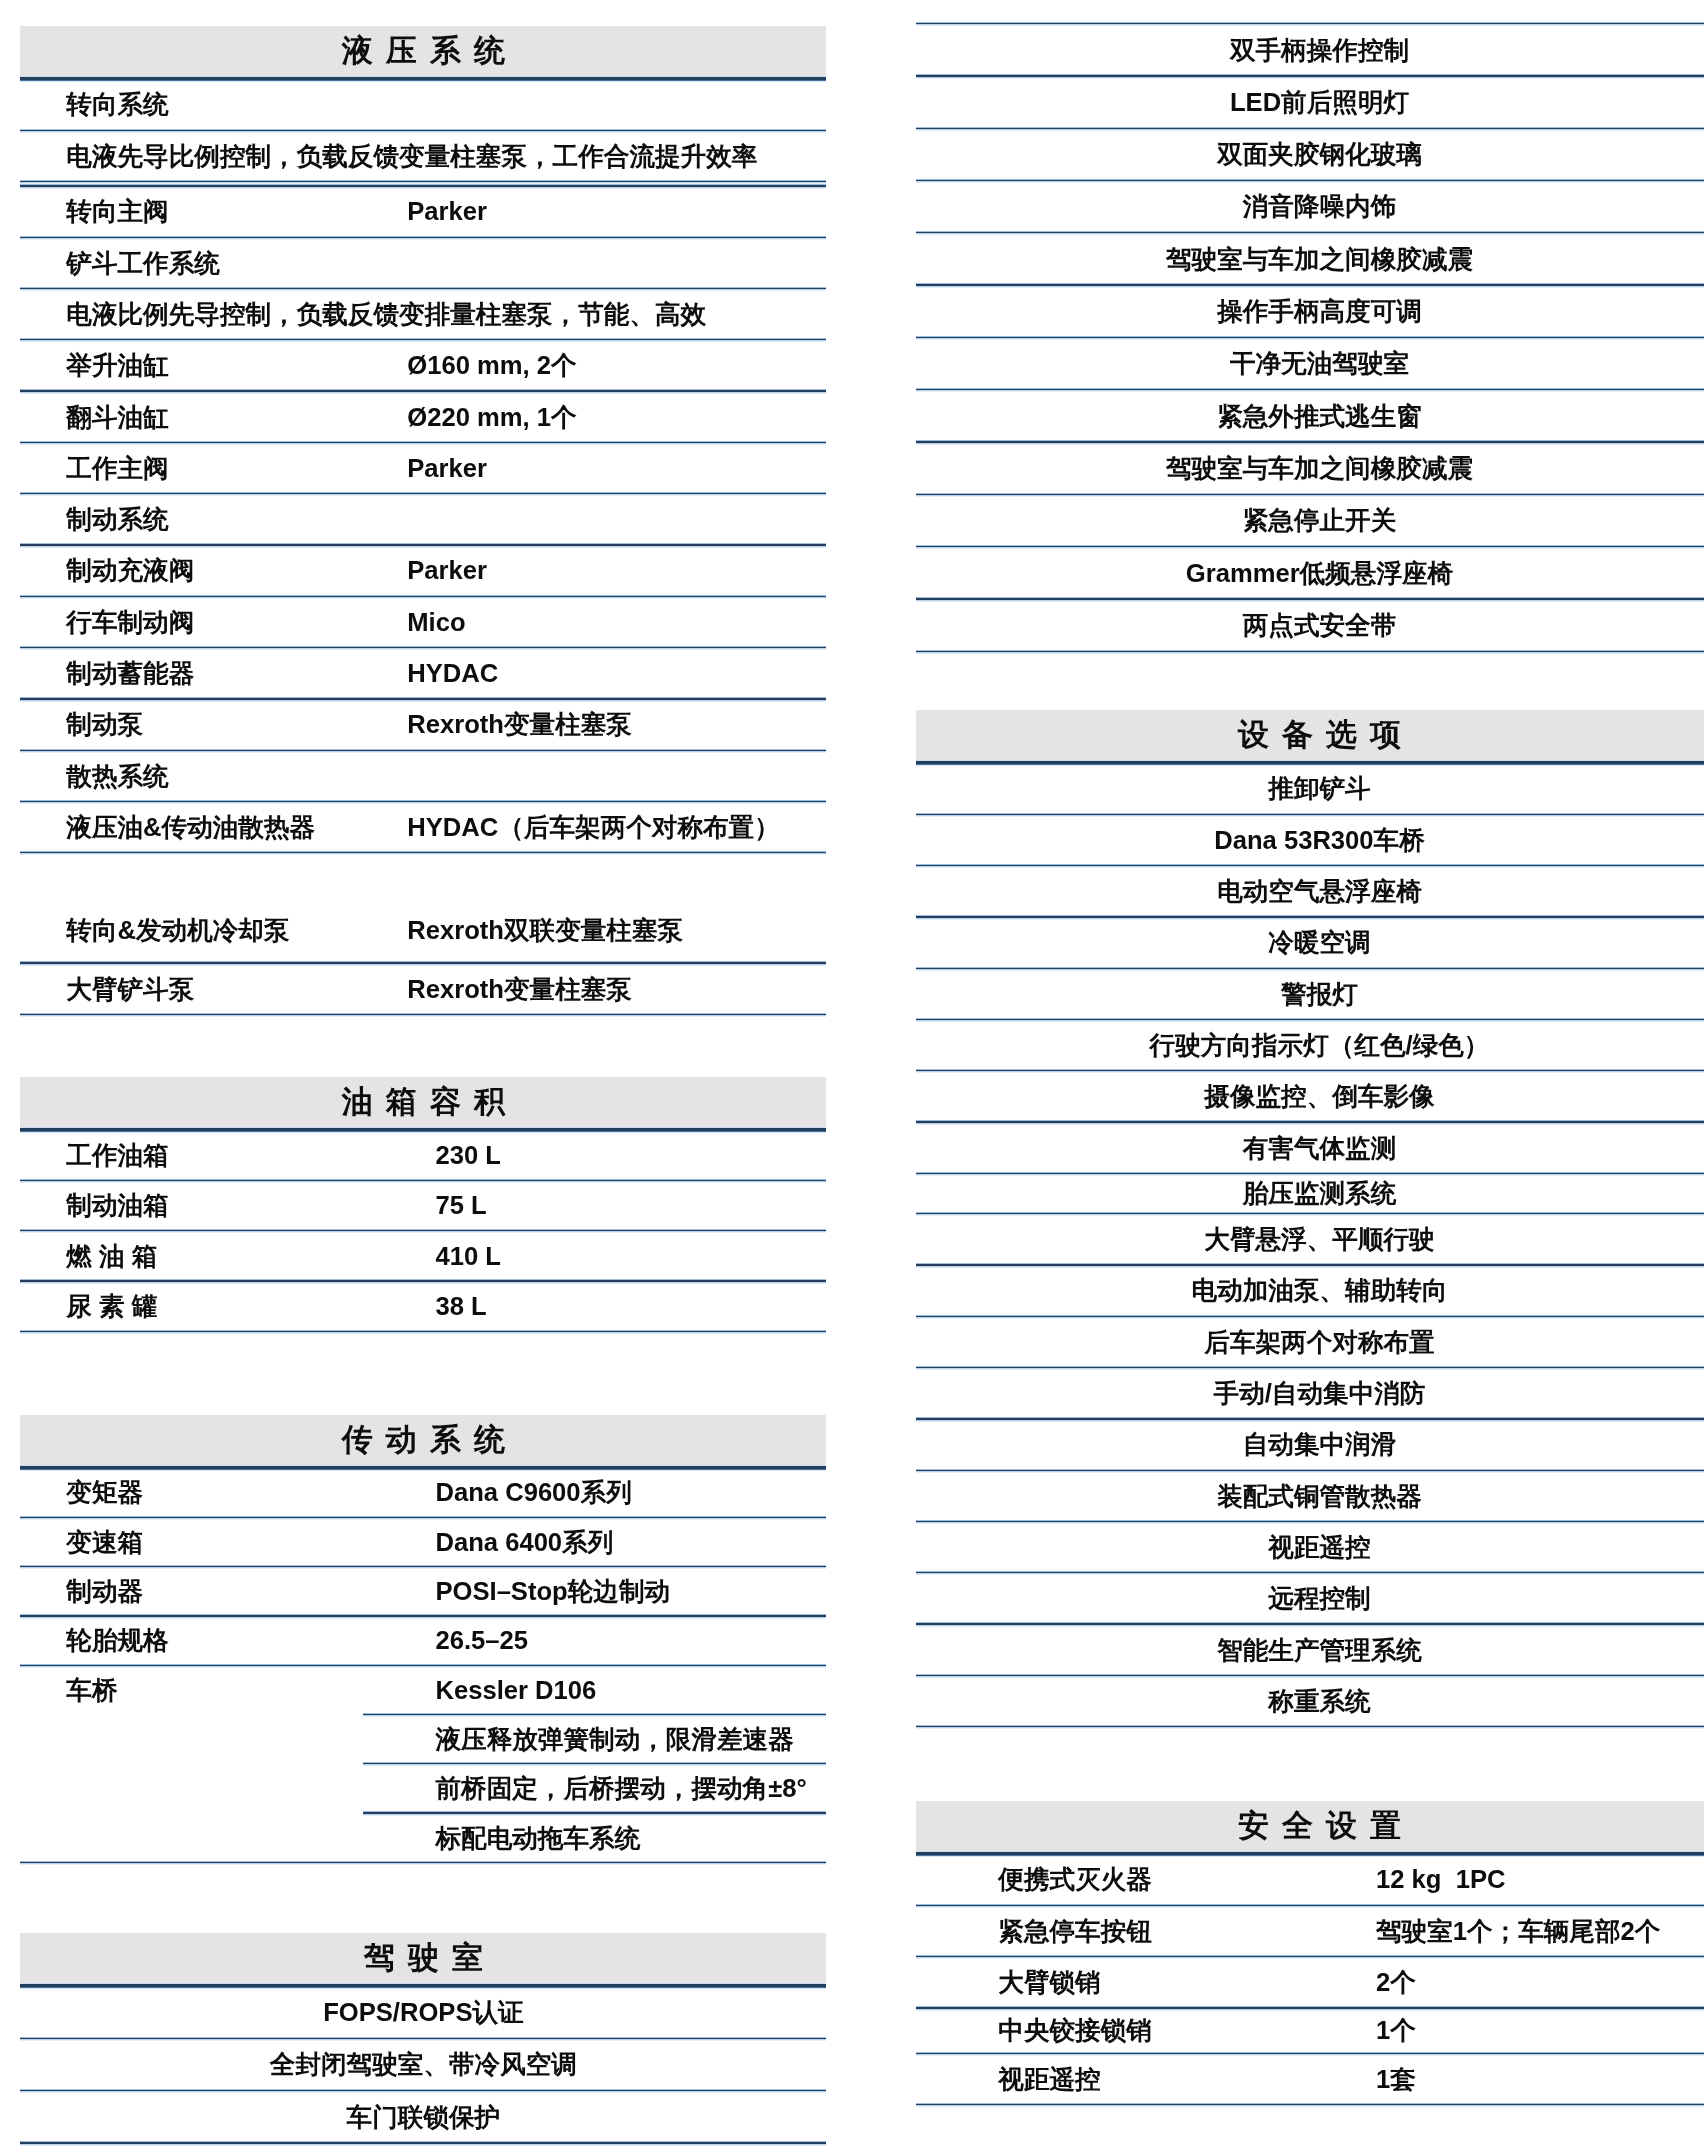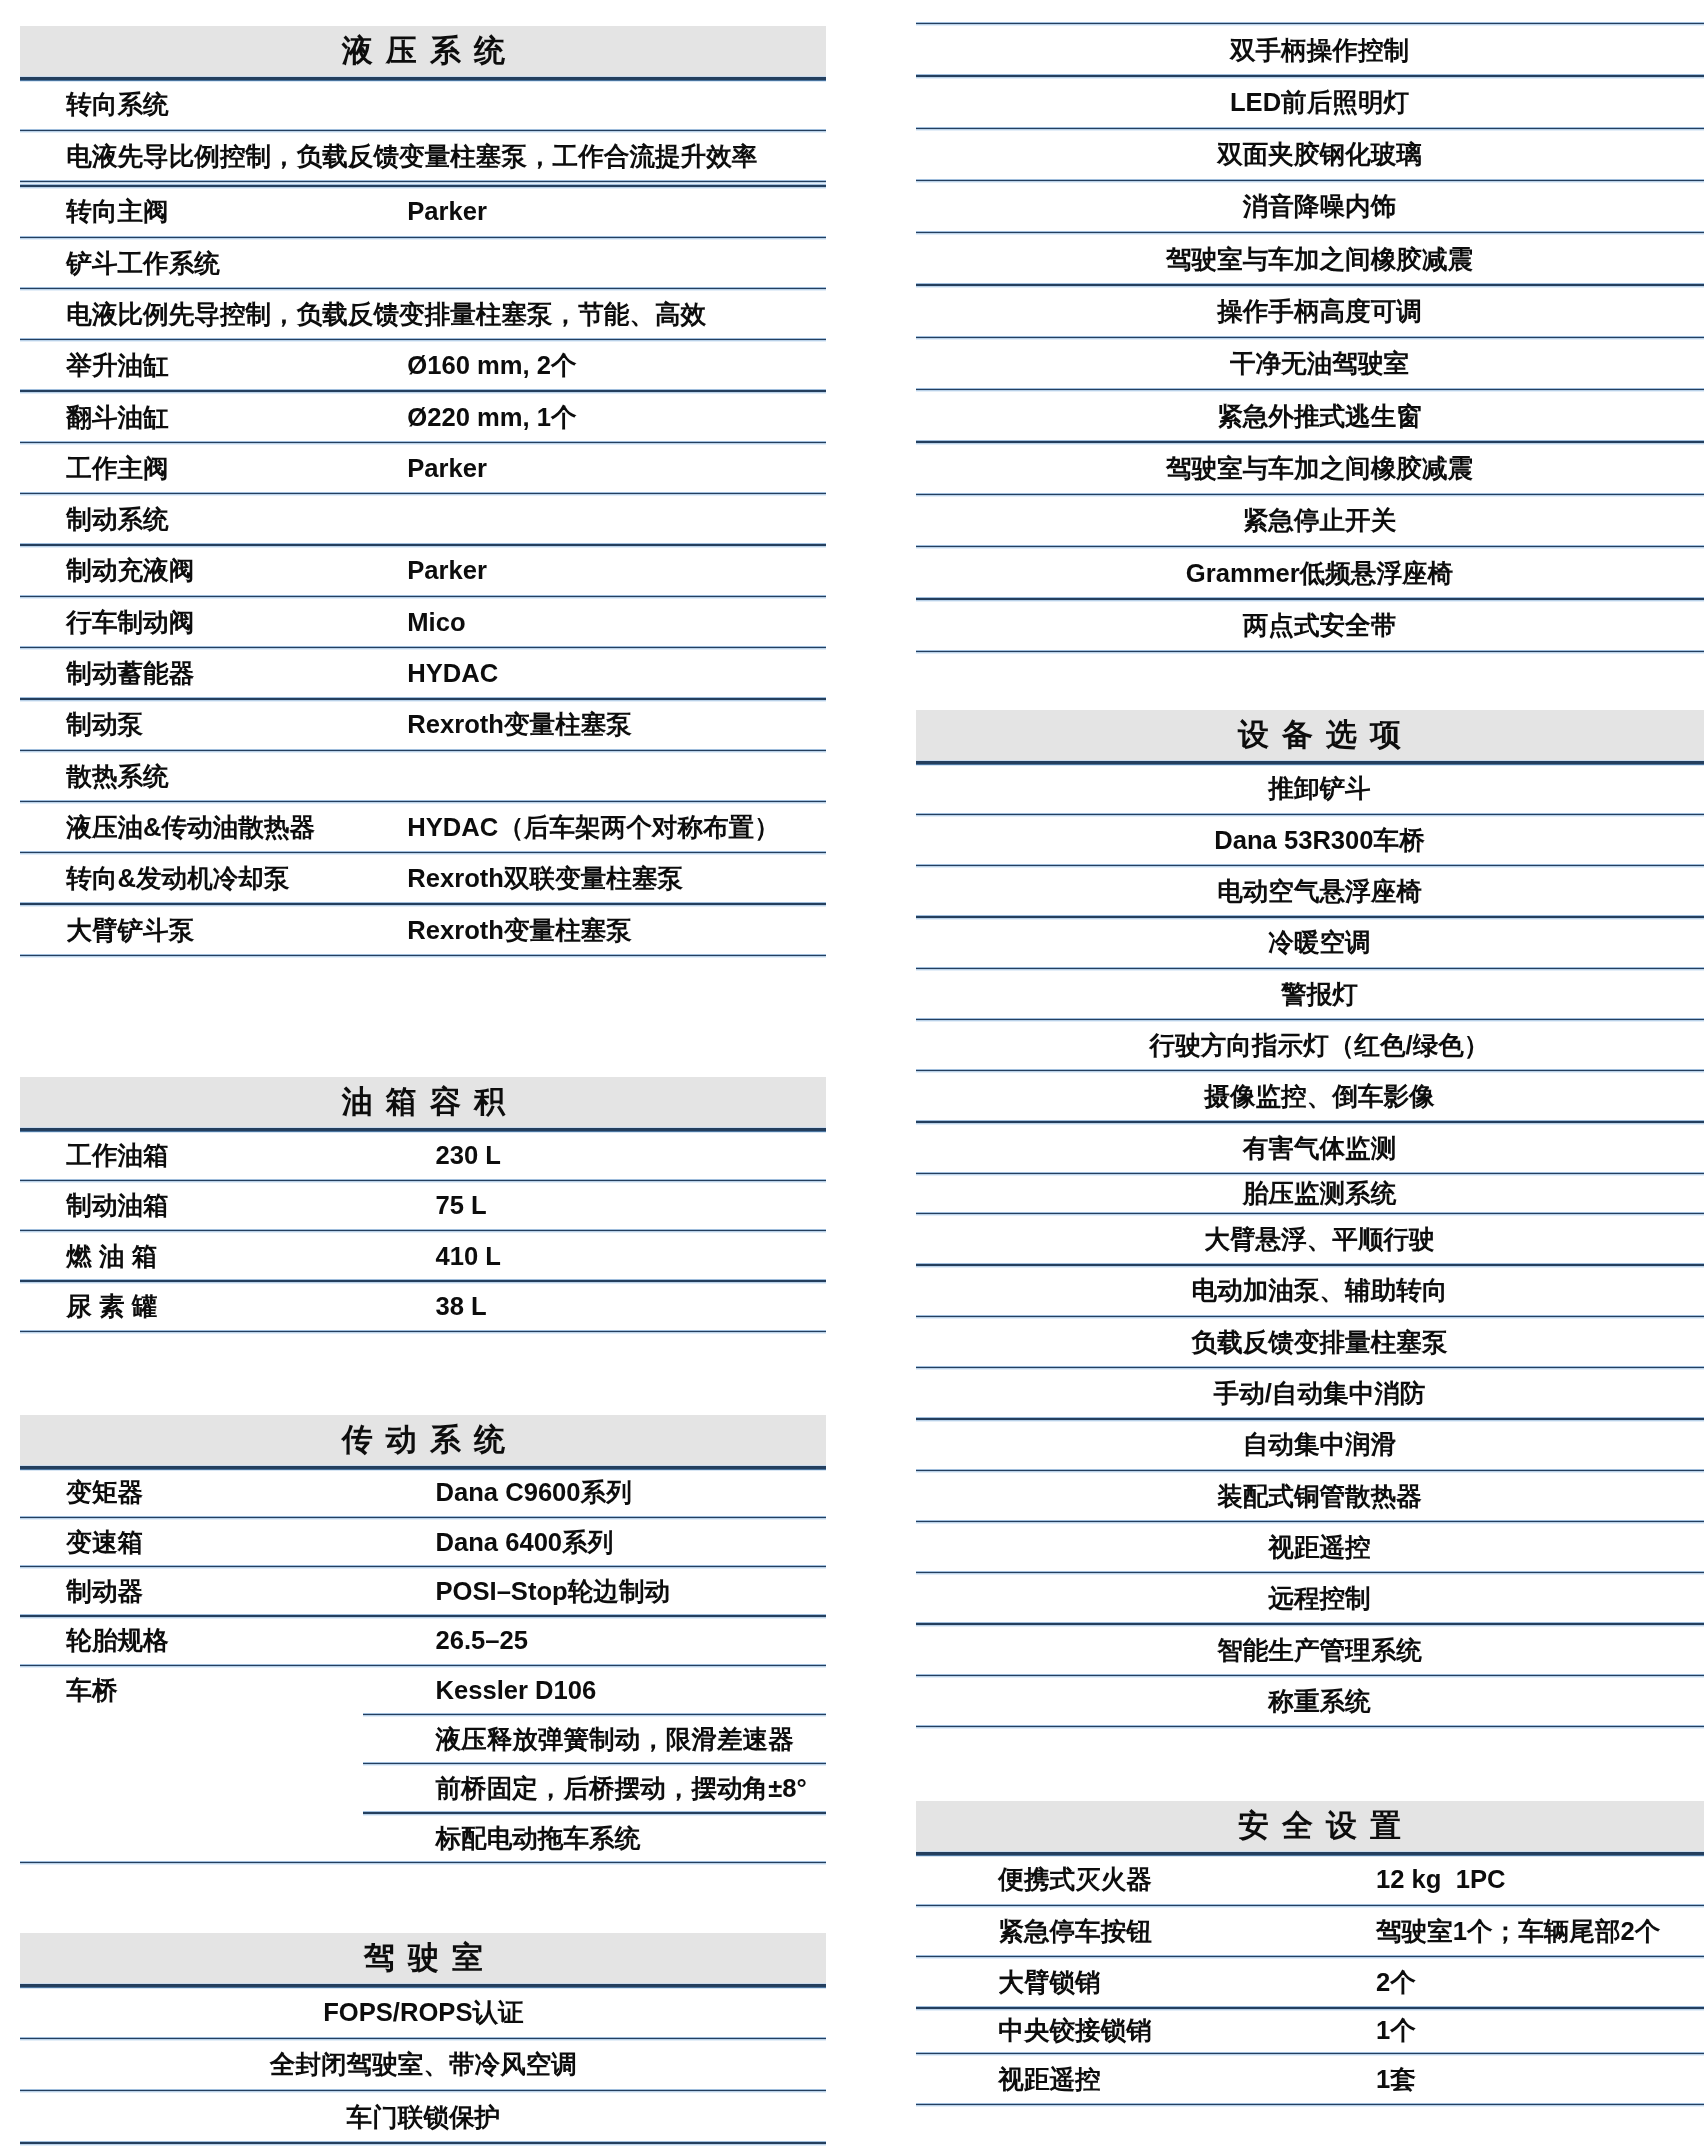--- a/index.html
+++ b/index.html
@@ -69,21 +69,21 @@
         <div class="row kv" style="height: 47px;"><div class="lbl">行车制动阀</div><div class="val">Mico</div></div>
         <div class="rdiv"></div>
         <div class="row kv" style="height: 47px;"><div class="lbl">制动蓄能器</div><div class="val">HYDAC</div></div>
         <div class="rdiv"></div>
         <div class="row kv" style="height: 47px;"><div class="lbl">制动泵</div><div class="val">Rexroth变量柱塞泵</div></div>
         <div class="rdiv"></div>
         <div class="row label" style="height: 47px;"><div class="lbl">散热系统</div></div>
         <div class="rdiv"></div>
         <div class="row kv" style="height: 47px;"><div class="lbl">液压油&amp;传动油散热器</div><div class="val">HYDAC（后车架两个对称布置）</div></div>
         <div class="rdiv"></div>
-        <div class="row kv" style="height: 47px;"><div class="lbl">转向&amp;发动机冷却泵</div><div class="val">Rexroth双联变量柱塞泵</div></div>
+        <div class="row kv" style="height: 62px; margin-top: 44px;"><div class="lbl">转向&amp;发动机冷却泵</div><div class="val">Rexroth双联变量柱塞泵</div></div>
         <div class="rdiv"></div>
         <div class="row kv" style="height: 47px;"><div class="lbl">大臂铲斗泵</div><div class="val">Rexroth变量柱塞泵</div></div>
         <div class="rdiv"></div>
       </div>
       <div class="block" style="top: 1077px; --li: 5.7%; --vi: 51.5%;">
         <div class="thead">油箱容积</div>
         <div class="hdiv"></div>
         <div class="row kv" style="height: 46px;"><div class="lbl">工作油箱</div><div class="val">230 L</div></div>
         <div class="rdiv"></div>
         <div class="row kv" style="height: 46px;"><div class="lbl">制动油箱</div><div class="val">75 L</div></div>
@@ -170,21 +170,21 @@
         <div class="row center" style="height: 47px;"><div class="ctr">摄像监控、倒车影像</div></div>
         <div class="rdiv"></div>
         <div class="row center" style="height: 47px;"><div class="ctr">有害气体监测</div></div>
         <div class="rdiv"></div>
         <div class="row center" style="height: 36px;"><div class="ctr">胎压监测系统</div></div>
         <div class="rdiv"></div>
         <div class="row center" style="height: 47px;"><div class="ctr">大臂悬浮、平顺行驶</div></div>
         <div class="rdiv"></div>
         <div class="row center" style="height: 47px;"><div class="ctr">电动加油泵、辅助转向</div></div>
         <div class="rdiv"></div>
-        <div class="row center" style="height: 47px;"><div class="ctr">负载反馈变排量柱塞泵</div></div>
+        <div class="row center" style="height: 47px;"><div class="ctr">后车架两个对称布置</div></div>
         <div class="rdiv"></div>
         <div class="row center" style="height: 47px;"><div class="ctr">手动/自动集中消防</div></div>
         <div class="rdiv"></div>
         <div class="row center" style="height: 47px;"><div class="ctr">自动集中润滑</div></div>
         <div class="rdiv"></div>
         <div class="row center" style="height: 47px;"><div class="ctr">装配式铜管散热器</div></div>
         <div class="rdiv"></div>
         <div class="row center" style="height: 47px;"><div class="ctr">视距遥控</div></div>
         <div class="rdiv"></div>
         <div class="row center" style="height: 47px;"><div class="ctr">远程控制</div></div>

